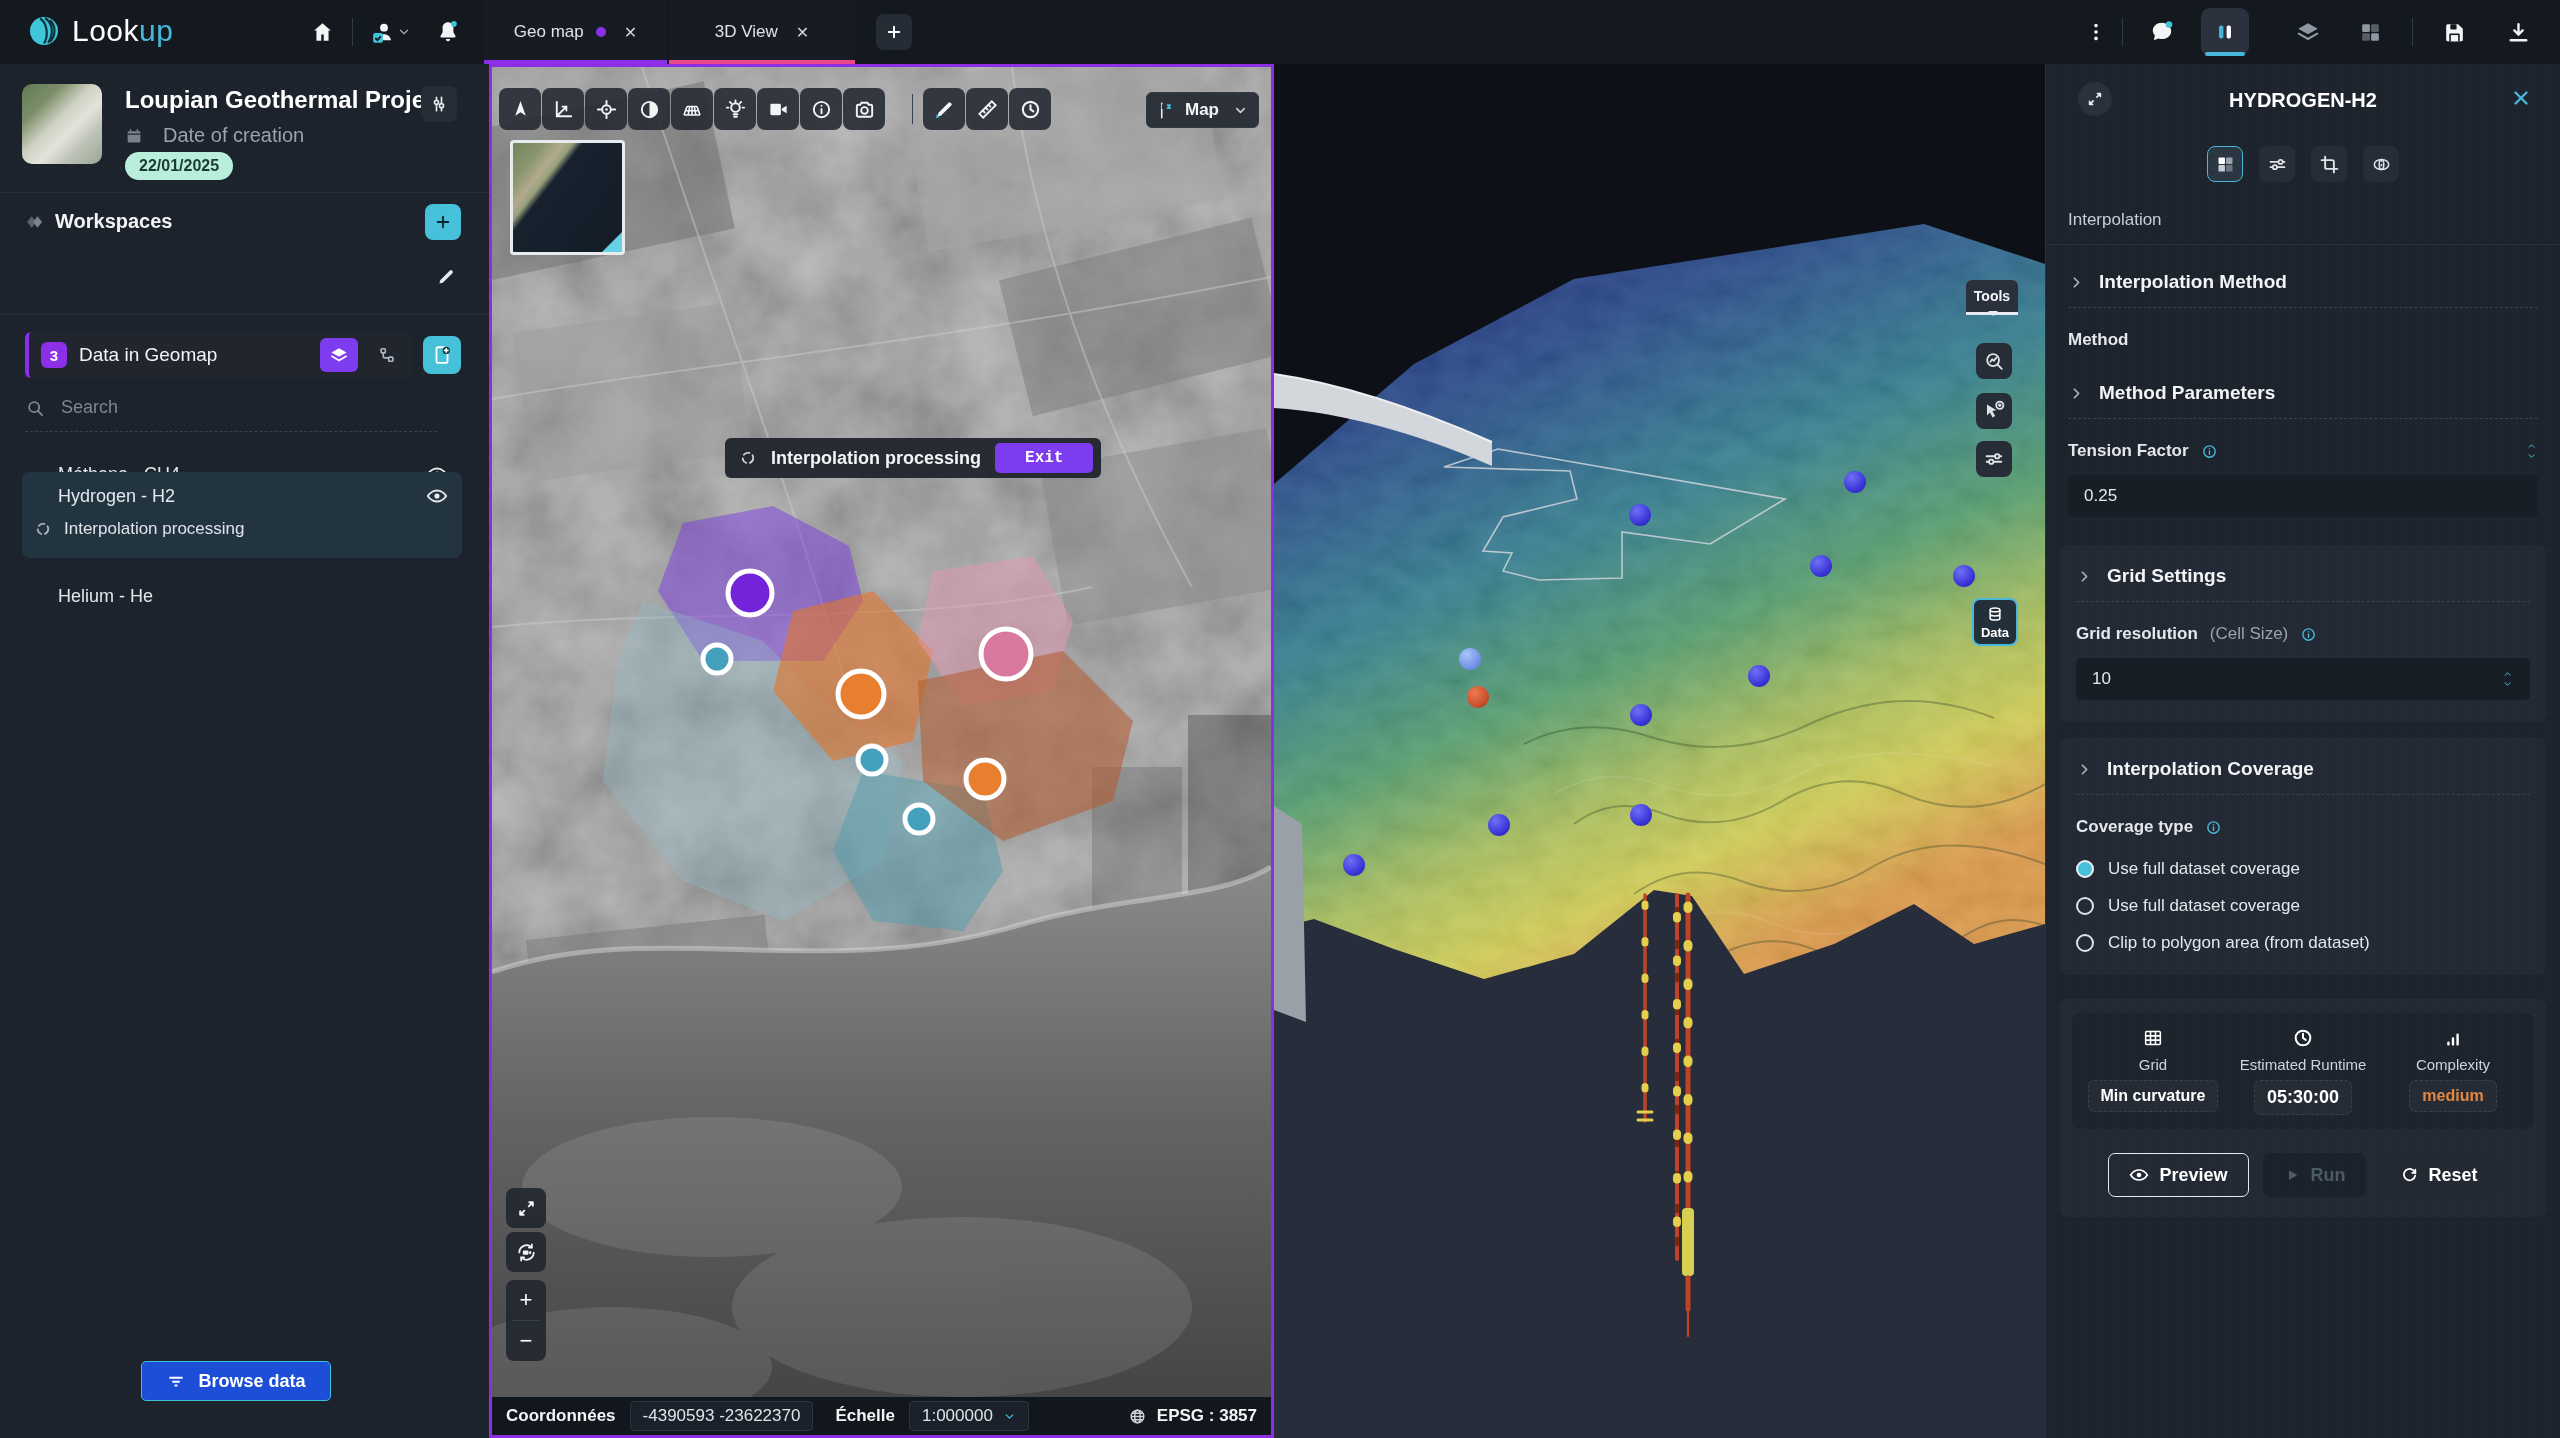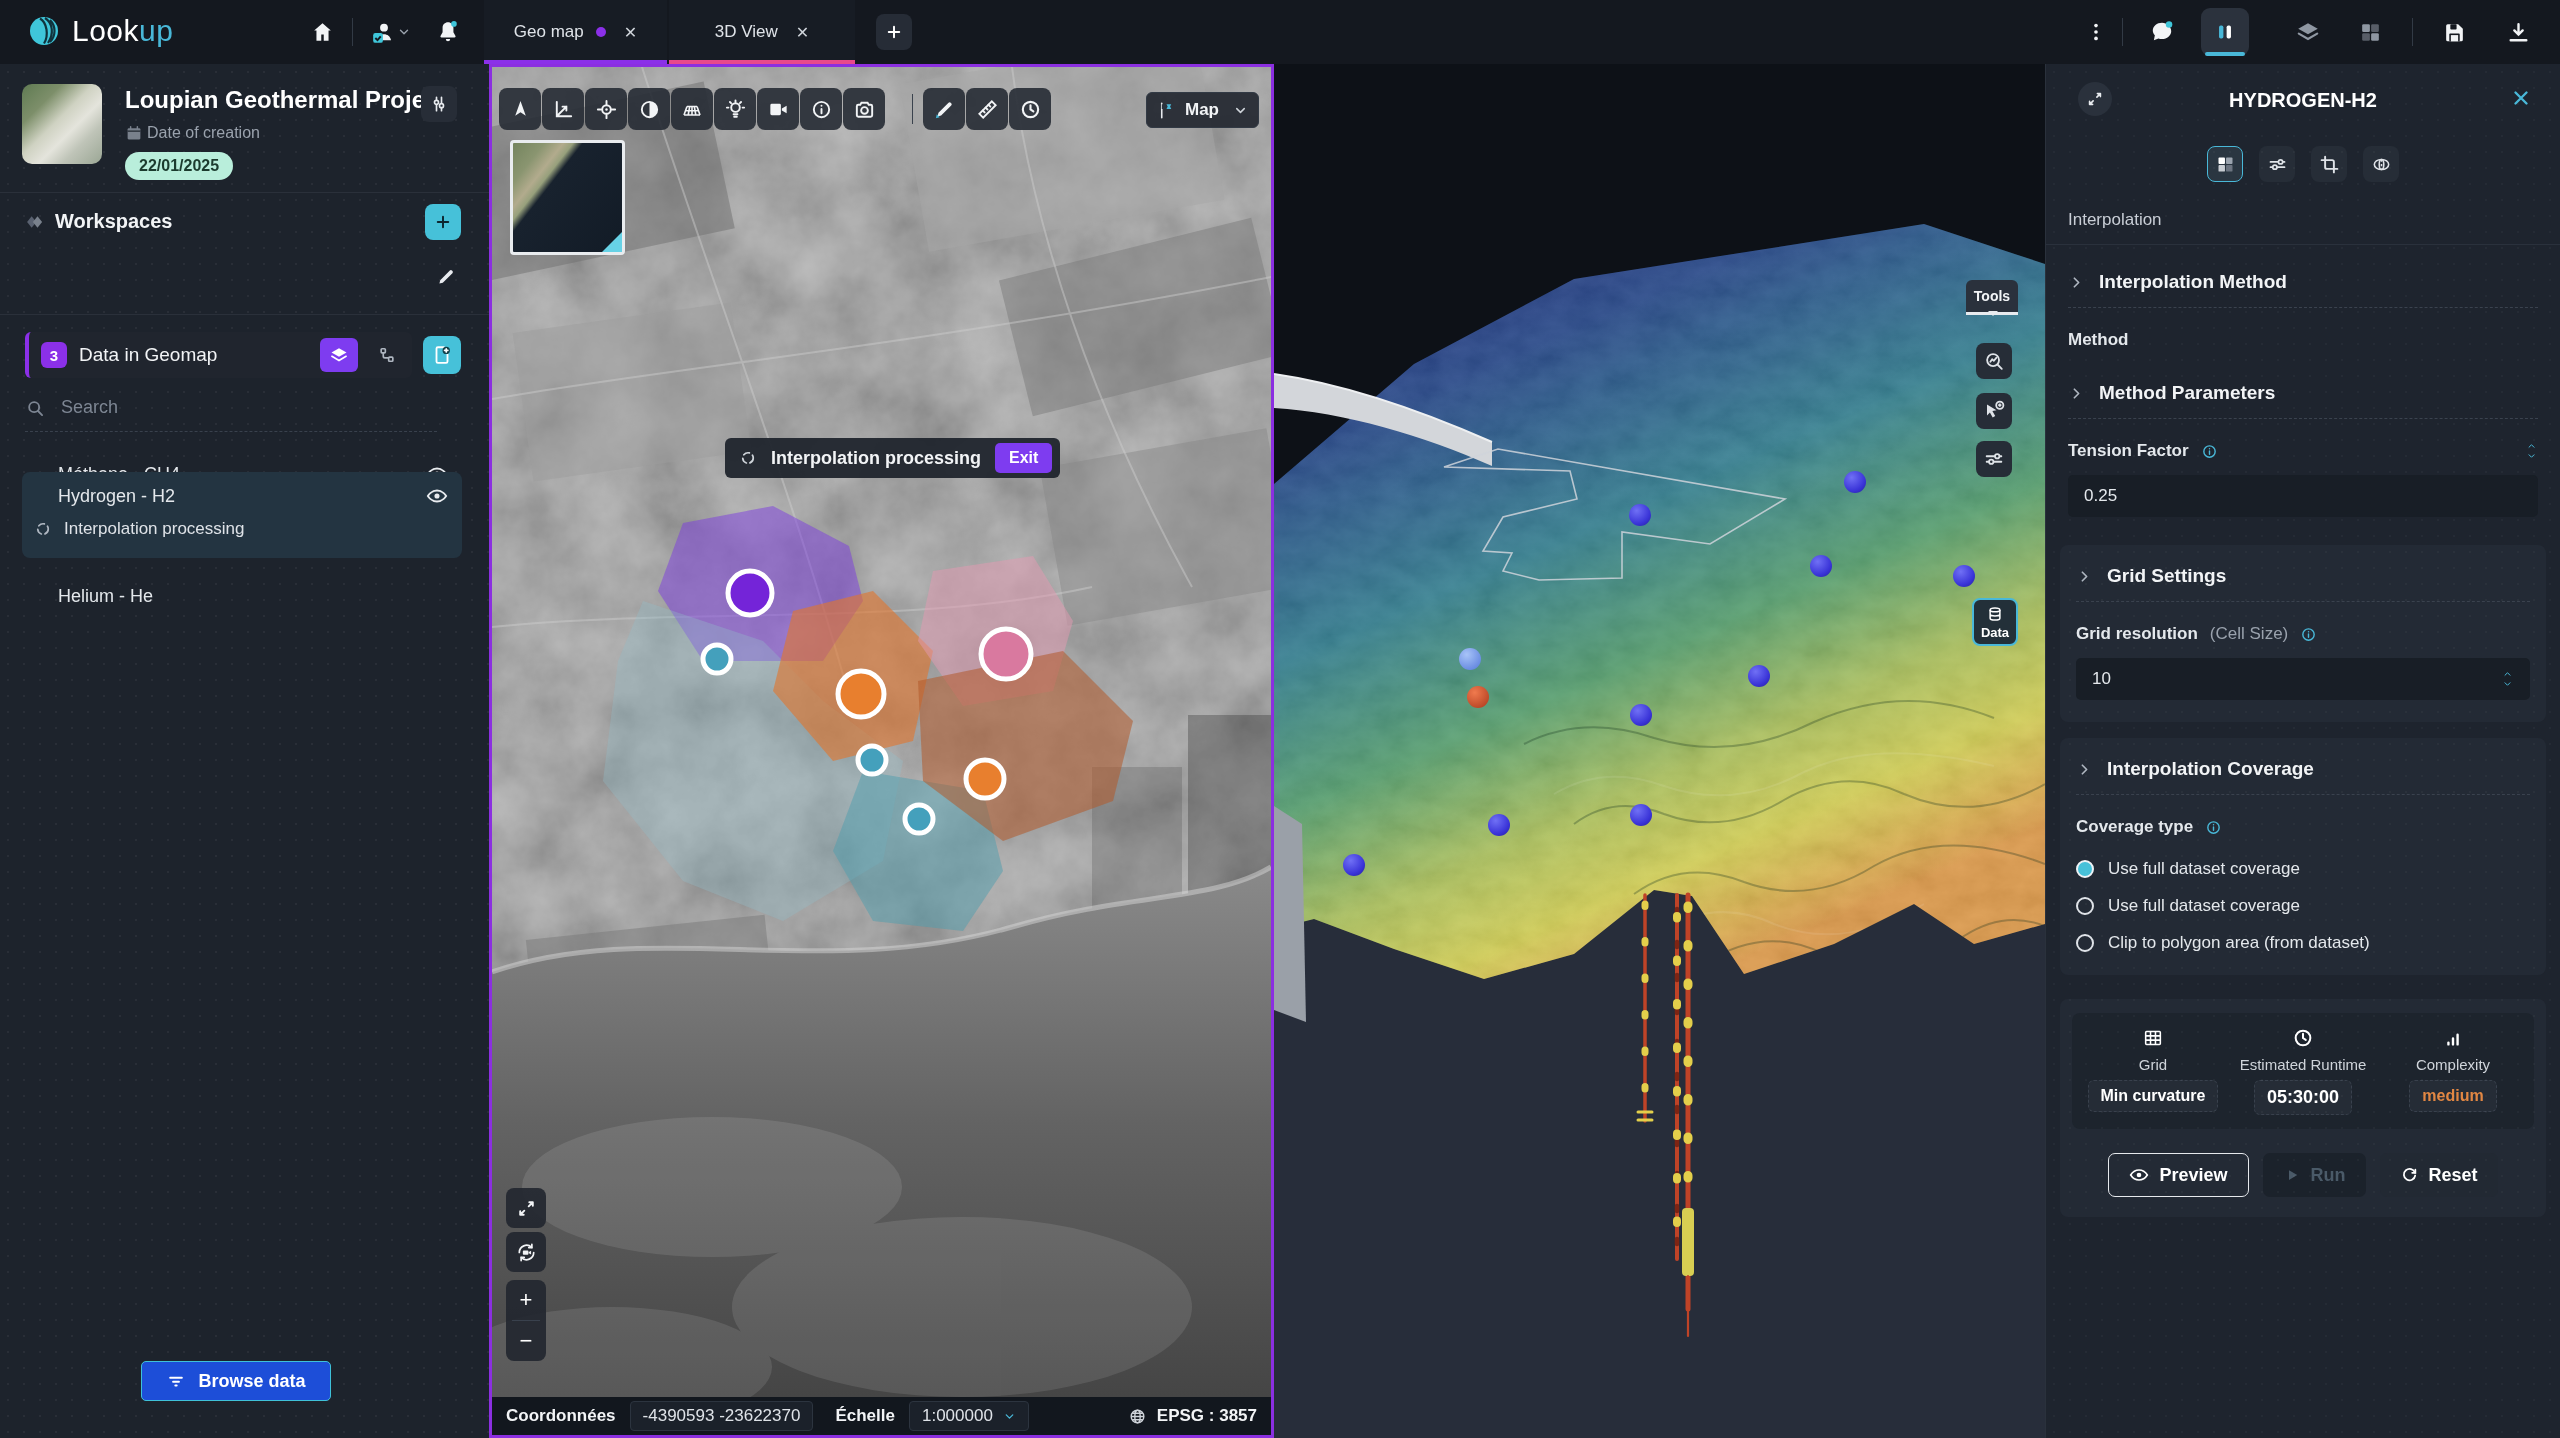--- a/index.html
+++ b/index.html
@@ -25,21 +25,21 @@
     background:#262c36;color:#fff;display:flex;align-items:center;justify-content:center;cursor:pointer;}
   .tb-split{position:absolute;top:8px;width:48px;height:48px;border-radius:9px;background:#2b323d;
     border:none;display:flex;align-items:center;justify-content:center;cursor:pointer;}
   .tb-split .bar{position:absolute;bottom:0;left:4px;right:4px;height:4px;background:#49b8d8;border-radius:2px;}
   
   .sidebar{position:absolute;left:0;top:64px;width:489px;height:1374px;background:#1d232c;}
   .sidebar::before{content:"";position:absolute;inset:0;background-image:radial-gradient(#ffffff0d 1px,transparent 1px);background-size:16px 16px;pointer-events:none;}
   .proj-thumb{position:absolute;left:22px;top:20px;width:80px;height:80px;border-radius:10px;
     background:linear-gradient(135deg,#5f7a52 0%,#7d8f6a 25%,#cfd2c2 45%,#e4e4dc 60%,#bfc4b8 75%,#9aa694 100%);}
   .proj-title{position:absolute;left:125px;top:22px;font-size:24px;font-weight:bold;color:#fff;}
-  .proj-date{position:absolute;left:125px;top:60px;display:flex;gap:4px;align-items:center;color:#9aa2ad;font-size:16px;}
+  .proj-date{position:absolute;left:125px;top:60px;display:flex;gap:20px;align-items:center;color:#9aa2ad;font-size:20px;}
   .proj-badge{position:absolute;left:125px;top:88px;background:#b9eedb;color:#1c3b2e;font-weight:bold;
     font-size:16px;padding:5px 14px;border-radius:14px;}
   .proj-filter{position:absolute;right:32px;top:22px;width:36px;height:36px;border-radius:8px;border:none;
     background:#272d37;color:#e8ebef;display:flex;align-items:center;justify-content:center;cursor:pointer;}
   .sb-div{position:absolute;left:0;width:100%;height:1px;background:#2a303a;}
   .ws-head{position:absolute;left:25px;top:146px;display:flex;align-items:center;gap:10px;}
   .ws-head .t{font-size:20px;font-weight:bold;color:#f2f4f6;}
   .ws-add{position:absolute;right:28px;top:140px;width:36px;height:36px;border-radius:8px;border:none;
     background:#46c1d9;color:#0d2730;display:flex;align-items:center;justify-content:center;cursor:pointer;}
   .ws-row{position:absolute;left:25px;top:192px;width:387px;height:42px;background:#20252e;border-radius:6px;
@@ -83,21 +83,21 @@
     border-radius:6px;display:flex;align-items:center;gap:9px;padding:0 10px;box-sizing:border-box;cursor:pointer;}
   .map-dd .t{font-size:17px;font-weight:bold;color:#f2f4f6;flex:1;}
   .minimap{position:absolute;left:18px;top:73px;width:115px;height:115px;border:3px solid #e9ecef;border-radius:4px;
     box-sizing:border-box;cursor:pointer;
     background:linear-gradient(128deg,#74845e 0%,#8a9570 16%,#b2ab8d 26%,#97a07c 31%,#18222e 36%,#121b26 100%);}
   .minimap .grab{position:absolute;right:0;bottom:0;width:0;height:0;border-left:20px solid transparent;border-bottom:20px solid #67d2e6;}
   .toast{position:absolute;left:233px;top:371px;height:40px;background:#20252df2;border-radius:6px;
     display:flex;align-items:center;gap:14px;padding:0 8px 0 14px;}
   .toast .t{font-size:18px;font-weight:bold;color:#f2f4f6;white-space:nowrap;}
   .toast .exit{background:#7e3cf0;color:#fff;border:none;border-radius:5px;font-size:16px;font-weight:bold;
-    padding:6px 14px;cursor:pointer;}
+    padding:6px 30px;cursor:pointer;font-family:Liberation Mono, monospace;}
   .mctl{position:absolute;left:14px;width:40px;height:40px;border:none;border-radius:8px;background:#21262fe6;
     color:#f2f4f6;display:flex;align-items:center;justify-content:center;cursor:pointer;}
   .zbox{position:absolute;left:14px;top:1213px;width:40px;height:81px;background:#21262fe6;border-radius:8px;}
   .zbox button{width:40px;height:40px;border:none;background:transparent;color:#fff;font-size:22px;cursor:pointer;}
   .zbox .d{height:1px;background:#39414d;margin:0 6px;}
   .mstatus{position:absolute;left:0;bottom:0;width:100%;height:38px;background:#12171e;display:flex;align-items:center;
     padding:0 14px;box-sizing:border-box;gap:14px;}
   .mstatus .lab{font-size:17px;font-weight:bold;color:#f2f4f6;}
   .mstatus .box{background:#1b212a;border:1px solid #2c343f;border-radius:4px;color:#dfe3e8;font-size:17px;
     padding:4px 12px;}

